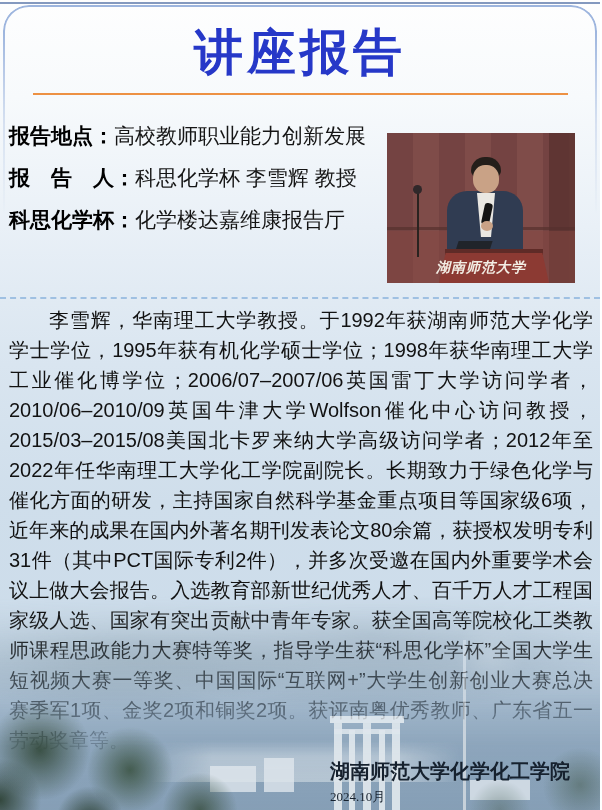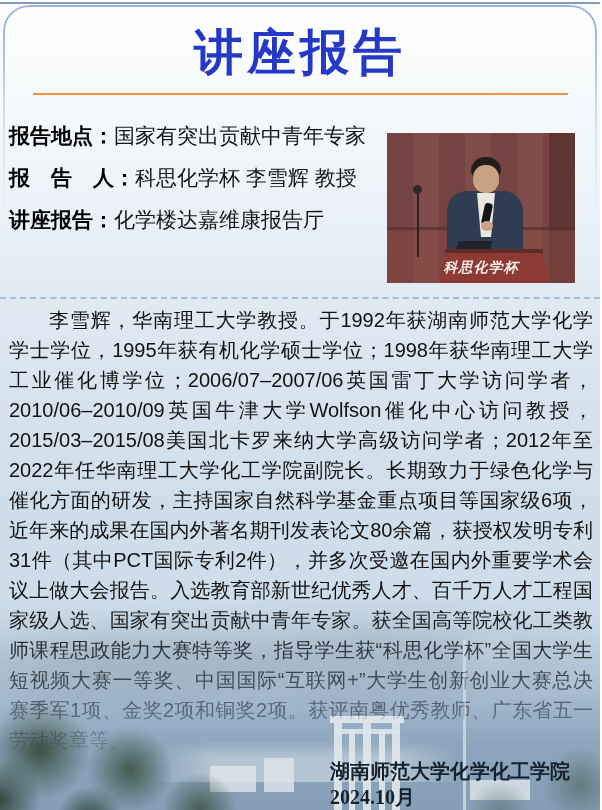--- a/index.html
+++ b/index.html
@@ -75,56 +75,56 @@
   .campus .gate{position:absolute;left:334px;bottom:0;width:66px;height:94px;}
   .campus .gate .beam-top{position:absolute;top:0;left:-4px;right:-4px;height:7px;background:rgba(226,233,238,.95);}
   .campus .gate .beam-mid{position:absolute;top:13px;left:0;right:0;height:5px;background:rgba(222,230,236,.9);}
   .campus .gate .pillar{position:absolute;bottom:0;background:rgba(224,231,237,.92);}
   .campus .flag-pole{position:absolute;left:463px;bottom:0;width:3px;height:170px;background:rgba(202,212,220,.95);}
   .campus .watermark{position:absolute;left:455px;bottom:120px;width:70px;height:70px;border-radius:50%;
     background:radial-gradient(circle,rgba(255,255,255,.22) 0%,rgba(255,255,255,0) 70%);}
   
   .footer{position:absolute;right:30px;top:758px;text-align:left;color:#16212e;}
   .footer .footer-org{font-size:20px;font-weight:bold;line-height:26px;}
-  .footer .footer-date{font-size:20px;font-weight:bold;line-height:26px;
+  .footer .footer-date{font-size:13px;font-weight:normal;line-height:26px;
     font-family:"Liberation Serif","DejaVu Serif",serif;}
 </style>
 </head>
 <body>
 
 <div class="poster">
 
   <div class="top-line"></div>
   <div class="frame-border"></div>
 
   <h1 class="page-title">讲座报告</h1>
   <div class="title-underline"></div>
 
   <div class="info">
-    <div class="info-row"><span class="label">报告地点：</span><span class="value">国家有突出贡献中青年专家</span></div>
+    <div class="info-row"><span class="label">报告地点：</span><span class="value">高校教师职业能力创新发展</span></div>
     <div class="info-row"><span class="label">报　告　人：</span><span class="value">科思化学杯 李雪辉 教授</span></div>
-    <div class="info-row"><span class="label">讲座报告：</span><span class="value">化学楼达嘉维康报告厅</span></div>
+    <div class="info-row"><span class="label">科思化学杯：</span><span class="value">化学楼达嘉维康报告厅</span></div>
   </div>
 
   <div class="photo">
     <div class="wall-shade"></div>
     <div class="wall-rail"></div>
     <div class="floor"></div>
     <div class="mic-stand"></div>
     <div class="mic-stand-head"></div>
     <div class="man-suit"></div>
     <div class="man-shirt"></div>
     <div class="man-hair"></div>
     <div class="man-head"></div>
     <div class="man-mic"></div>
     <div class="man-hand"></div>
     <div class="laptop"></div>
     <div class="podium-top"></div>
     <div class="podium"></div>
-    <div class="podium-text">科思化学杯</div>
+    <div class="podium-text">湖南师范大学</div>
   </div>
 
   <div class="dashed-divider"></div>
 
   <p class="bio">李雪辉，华南理工大学教授。于1992年获湖南师范大学化学学士学位，1995年获有机化学硕士学位；1998年获华南理工大学工业催化博学位；2006/07–2007/06英国雷丁大学访问学者，2010/06–2010/09英国牛津大学Wolfson催化中心访问教授，2015/03–2015/08美国北卡罗来纳大学高级访问学者；2012年至2022年任华南理工大学化工学院副院长。长期致力于绿色化学与催化方面的研发，主持国家自然科学基金重点项目等国家级6项，近年来的成果在国内外著名期刊发表论文80余篇，获授权发明专利31件（其中PCT国际专利2件），并多次受邀在国内外重要学术会议上做大会报告。入选教育部新世纪优秀人才、百千万人才工程国家级人选、国家有突出贡献中青年专家。获全国高等院校化工类教师课程思政能力大赛特等奖，指导学生获“科思化学杯”全国大学生短视频大赛一等奖、中国国际“互联网+”大学生创新创业大赛总决赛季军1项、金奖2项和铜奖2项。获评南粤优秀教师、广东省五一劳动奖章等。</p>
 
   <div class="campus">
     <div class="hills"></div>
     <div class="buildings"></div>
     <div class="building-block" style="left:210px;width:46px;height:26px;"></div>

